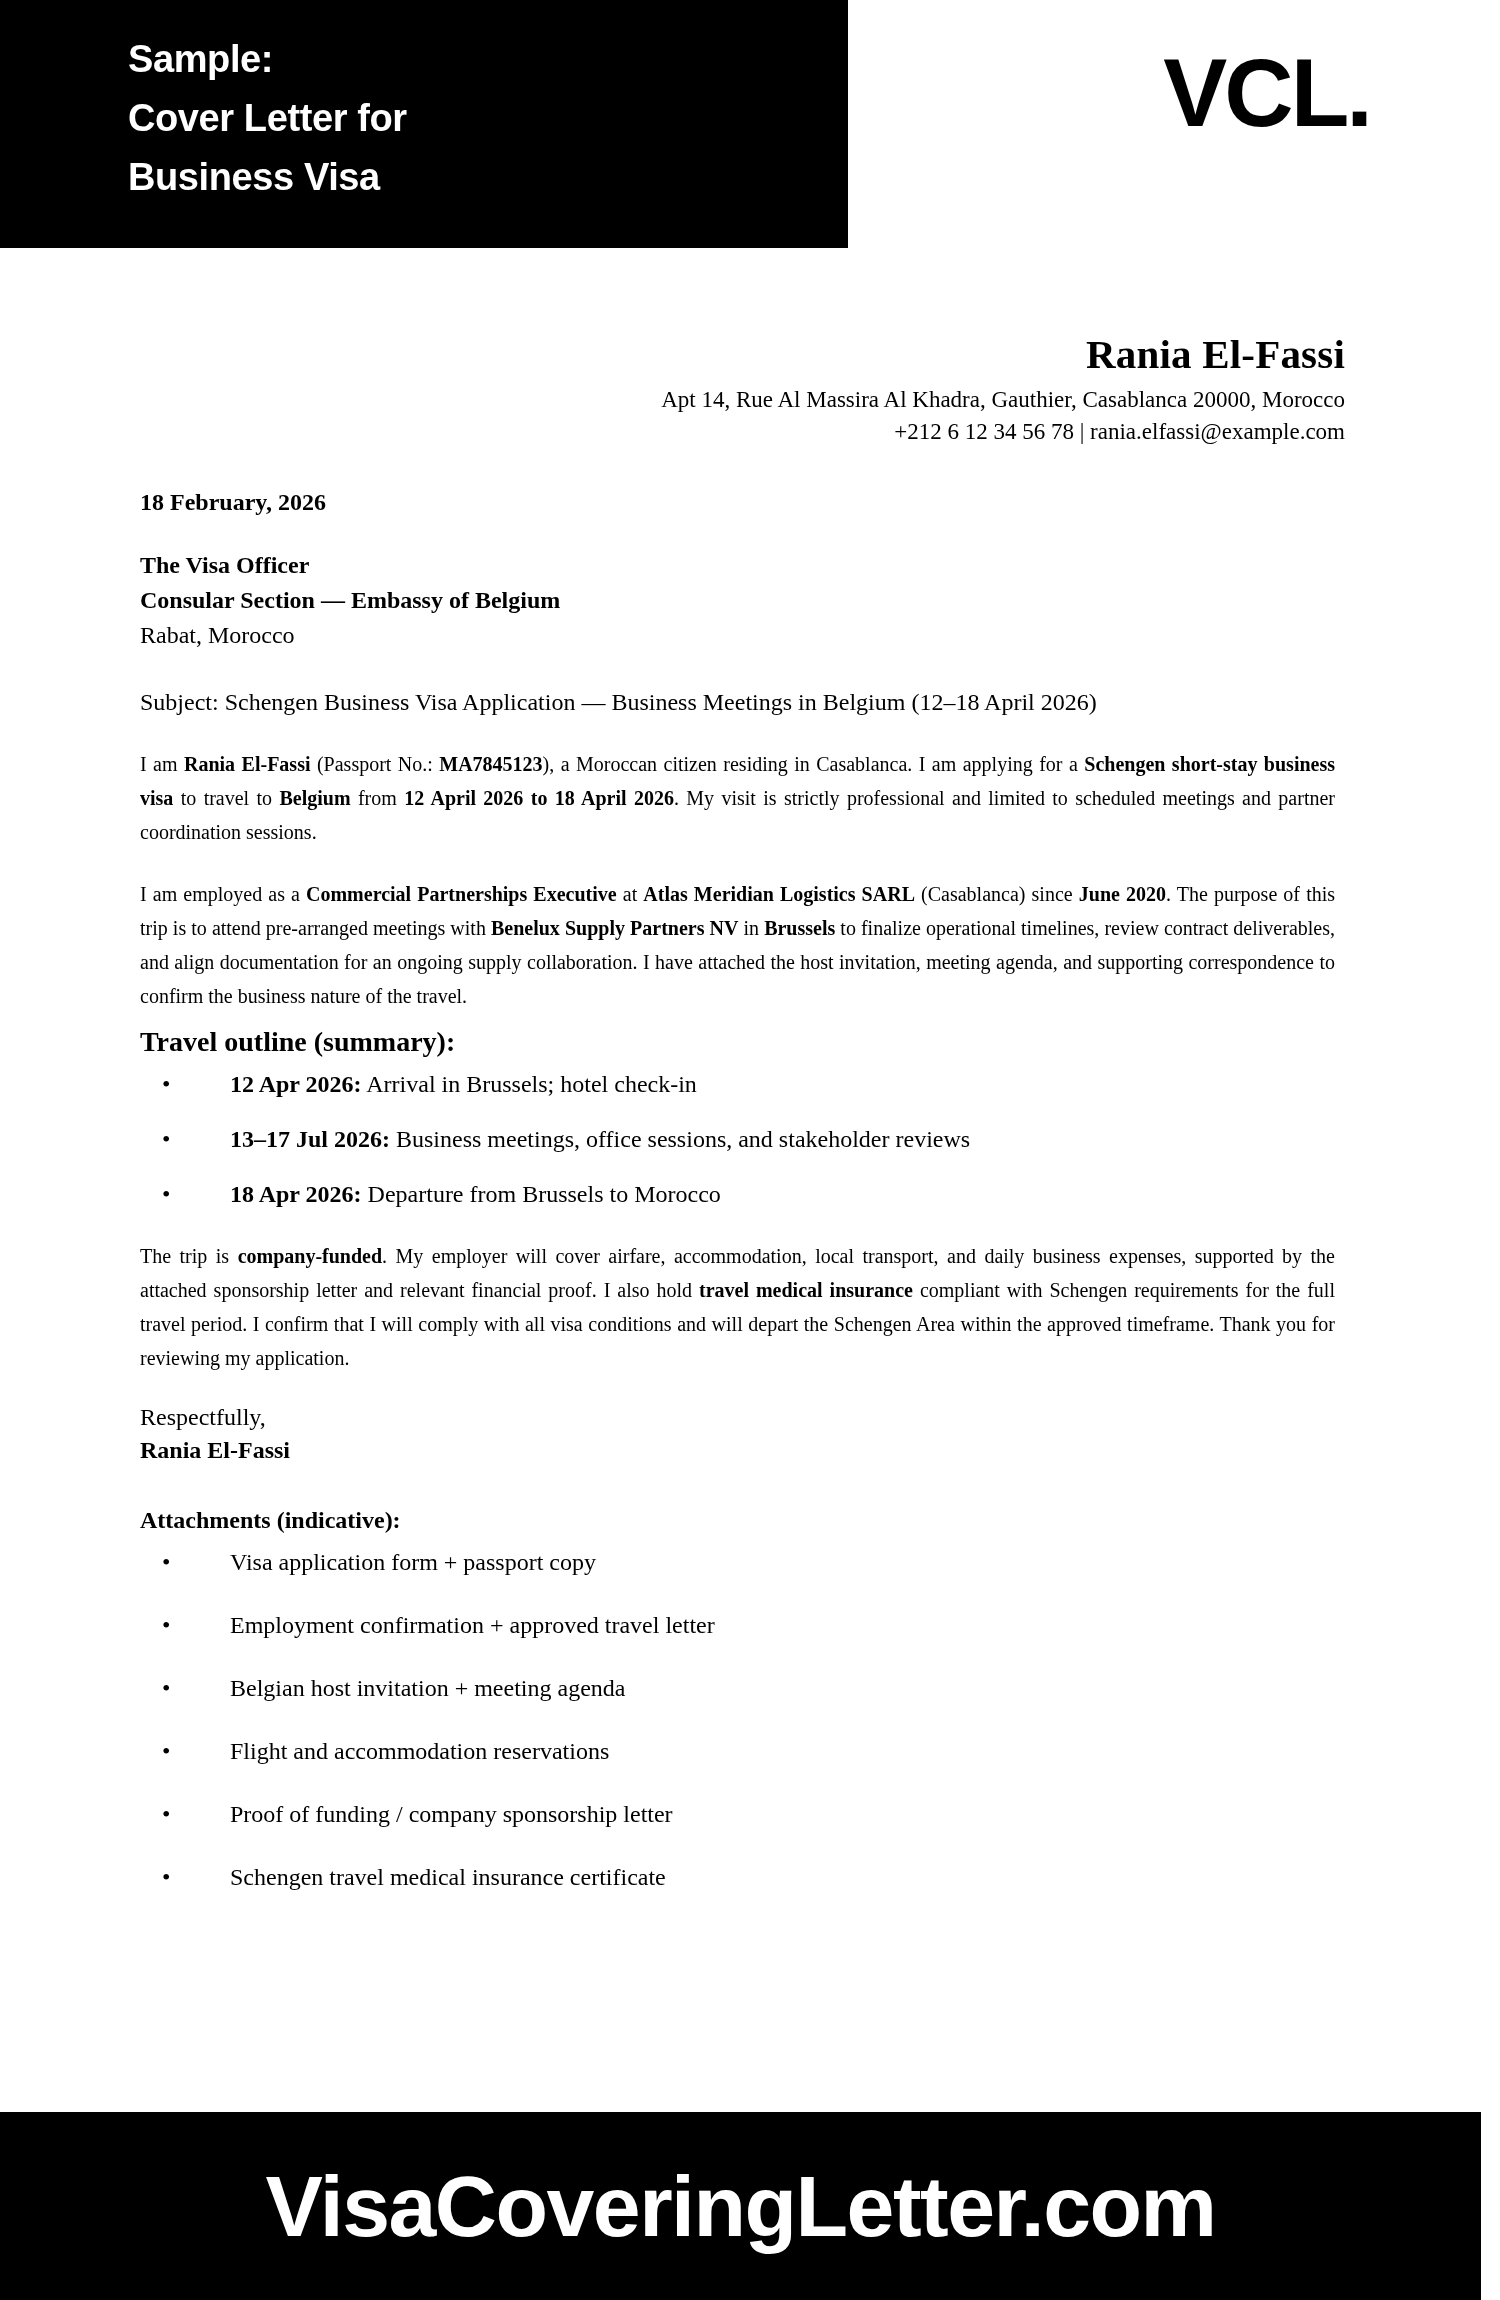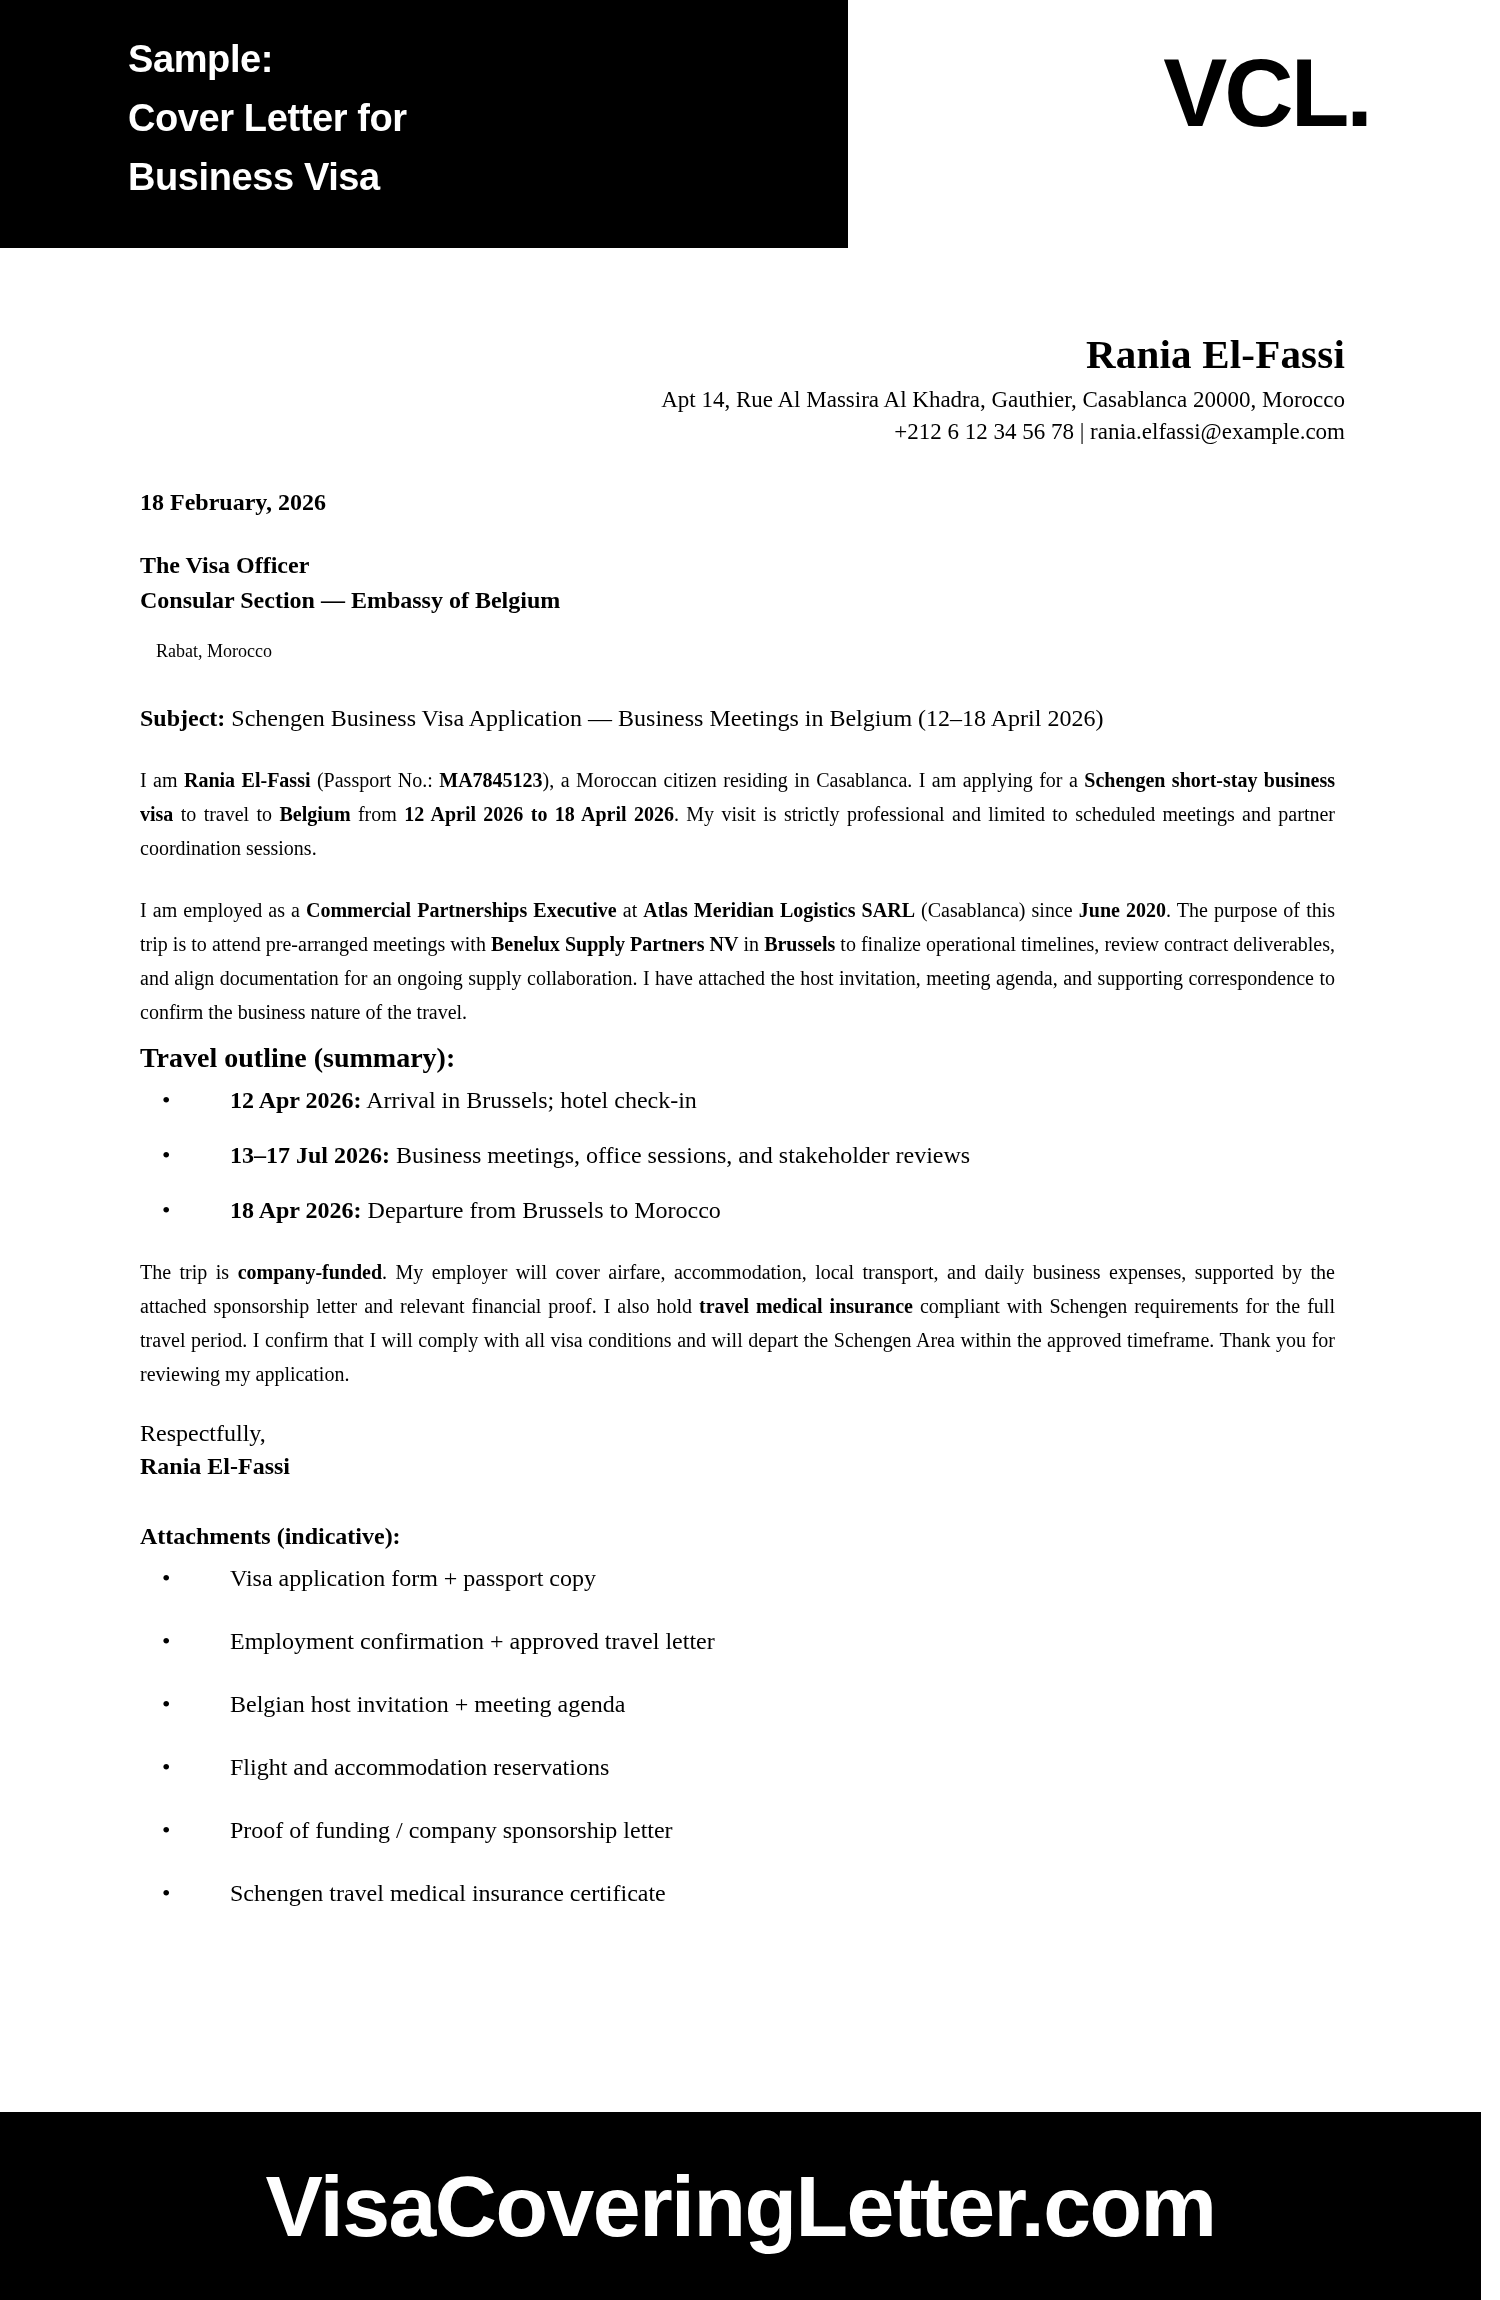--- a/index.html
+++ b/index.html
@@ -83,31 +83,31 @@
   .recipient {
     margin: 30px 0 0 0;
   }
   .recipient .r-strong {
     font-weight: bold;
     font-size: 24px;
     line-height: 35px;
     margin: 0;
   }
   .recipient .r-plain {
-    font-size: 18px;
+    font-size: 24px;
     line-height: 35px;
-    margin: 16px;
+    margin: 0;
   }
 
   .subject-line {
     font-size: 24px;
     line-height: 34px;
     margin: 32px 0 0 0;
   }
-  .subject-line .lbl { font-weight: bold; }
+  .subject-line .lbl { font-weight: normal; }
 
   .salutation {
     font-size: 24px;
     line-height: 34px;
     margin: 32px 0 0 0;
   }
 
   .body-para {
     font-size: 20px;
     line-height: 34px;

